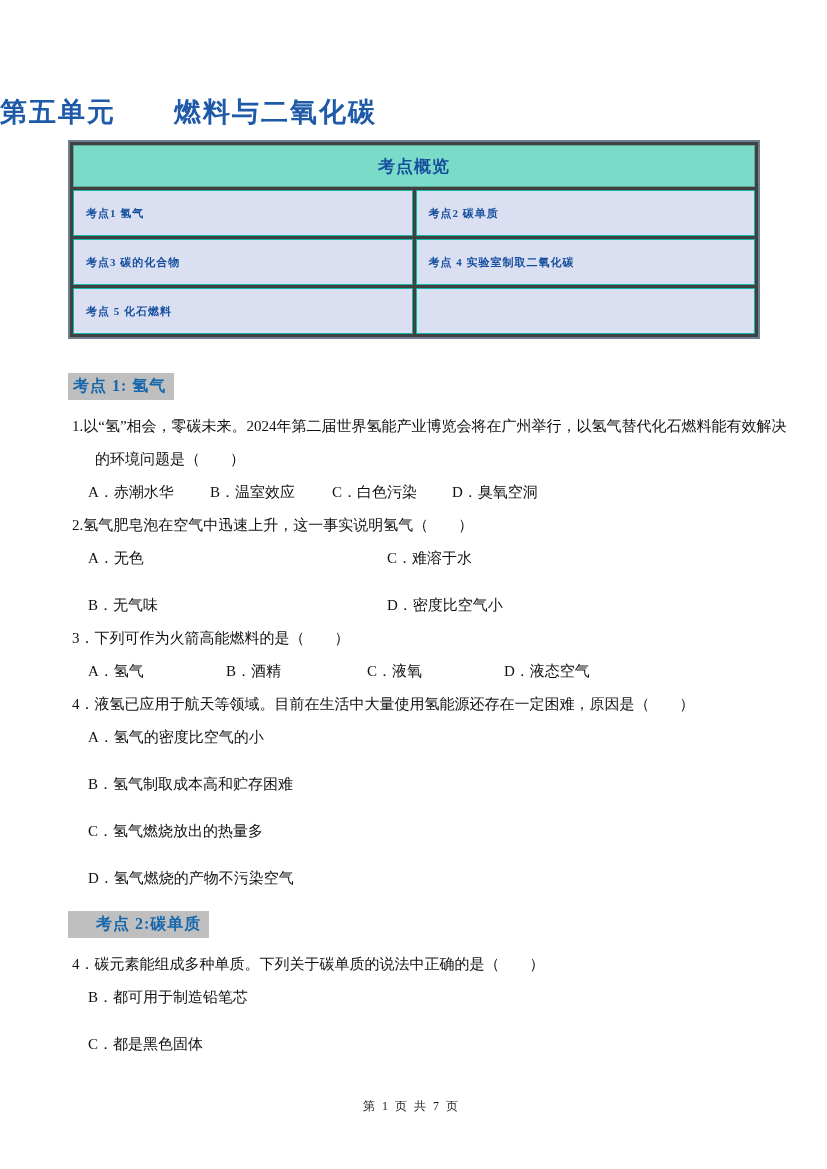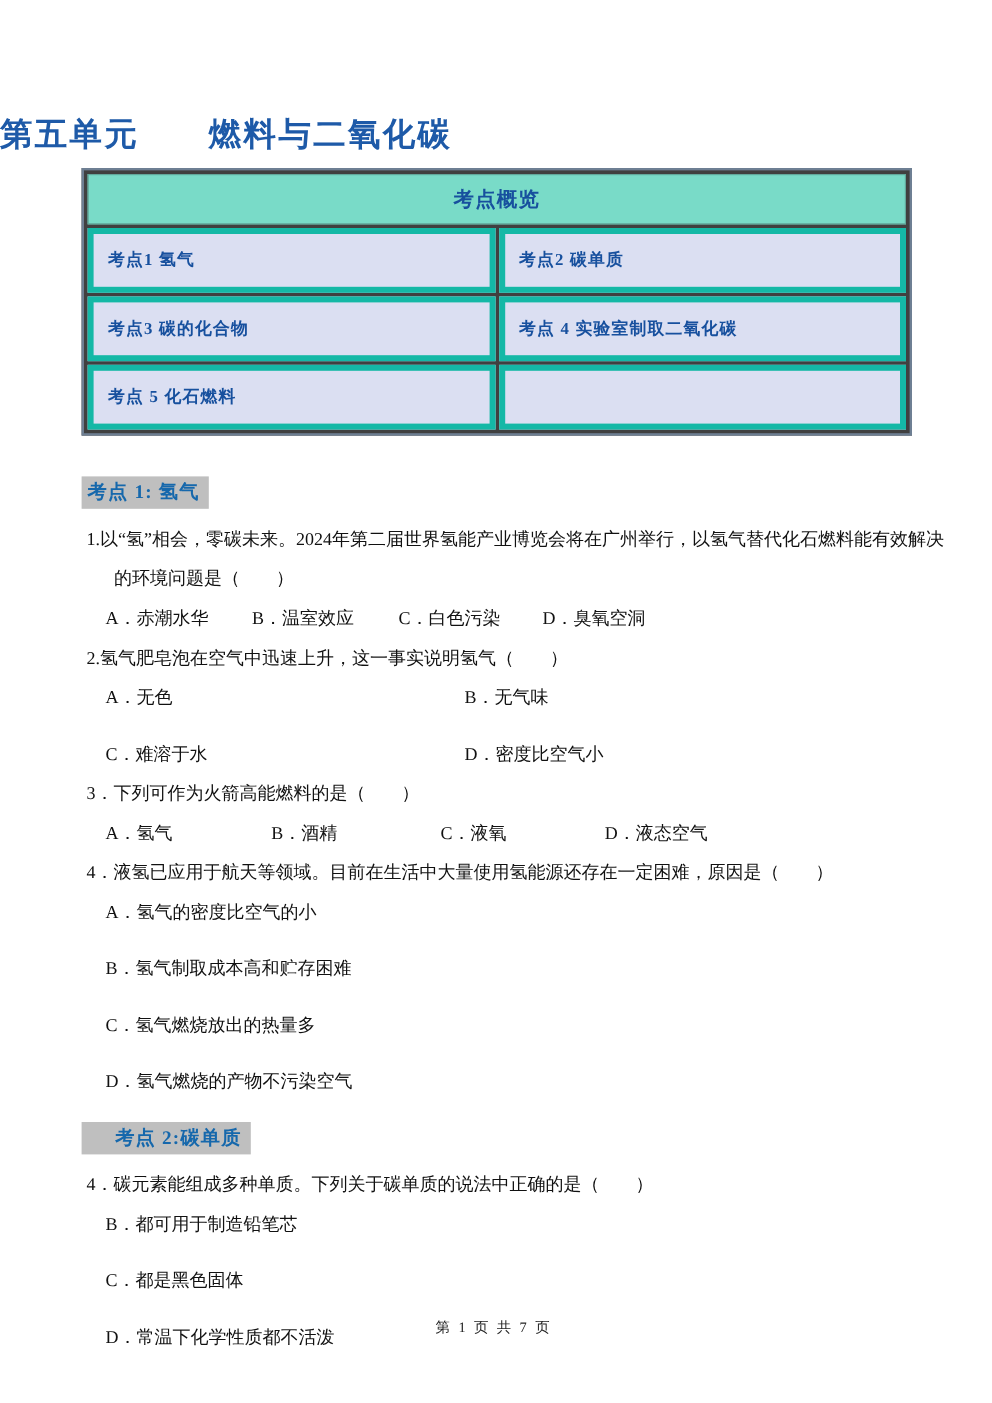--- a/index.html
+++ b/index.html
@@ -39,25 +39,25 @@
     border: 1px solid #62a89c;
     height: 38px;
     font-size: 17px;
     font-weight: bold;
     color: var(--table-text-blue, #17509E);
     text-align: center;
     letter-spacing: 1px;
   }
   .overview td {
     background: var(--table-cell-bg, #DBDFF2);
-    border: 5px solid #14b8a6;
+    border: 1px solid #14b8a6;
     width: 50%;
     height: 42px;
     padding-left: 12px;
-    font-size: 14px;
+    font-size: 11px;
     font-weight: bold;
     color: var(--table-text-blue, #17509E);
     letter-spacing: 1px;
   }
   
   .badge {
     display: inline-block;
     margin-left: 68px;
     padding: 3px 8px 3px 5px;
     background: var(--badge-bg, #BFBFBF);
@@ -143,22 +143,22 @@
       <span class="opt">B．温室效应</span>
       <span class="opt">C．白色污染</span>
       <span class="opt">D．臭氧空洞</span>
     </div>
   </div>
 
   <div class="question">
     <p class="stem">2.氢气肥皂泡在空气中迅速上升，这一事实说明氢气（　　）</p>
     <div class="opts opts-q2">
       <span class="opt">A．无色</span>
+      <span class="opt">C．难溶于水</span>
       <span class="opt">B．无气味</span>
-      <span class="opt">C．难溶于水</span>
       <span class="opt">D．密度比空气小</span>
     </div>
   </div>
 
   <div class="question">
     <p class="stem">3．下列可作为火箭高能燃料的是（　　）</p>
     <div class="opts opts-q3">
       <span class="opt">A．氢气</span>
       <span class="opt">B．酒精</span>
       <span class="opt">C．液氧</span>
@@ -178,19 +178,18 @@
 
   <div>
     <span class="badge badge-2">考点 2:碳单质</span>
   </div>
 
   <div class="question q-first">
     <p class="stem">4．碳元素能组成多种单质。下列关于碳单质的说法中正确的是（　　）</p>
     <div class="opts opts-col">
       <span class="opt">B．都可用于制造铅笔芯</span>
       <span class="opt">C．都是黑色固体</span>
-      <span class="opt">D．常温下化学性质都不活泼</span>
     </div>
   </div>
 
   <div class="page-footer">第 1 页 共 7 页</div>
 
 </div>
 
 </body></html>

